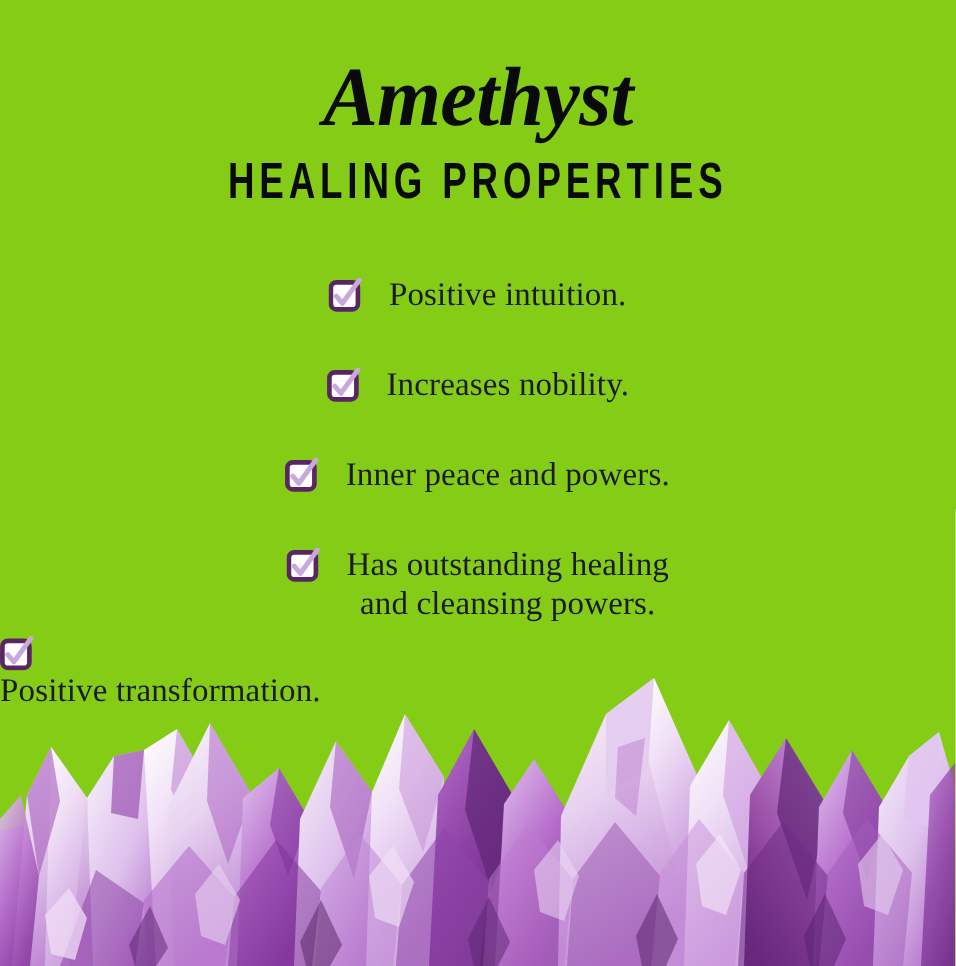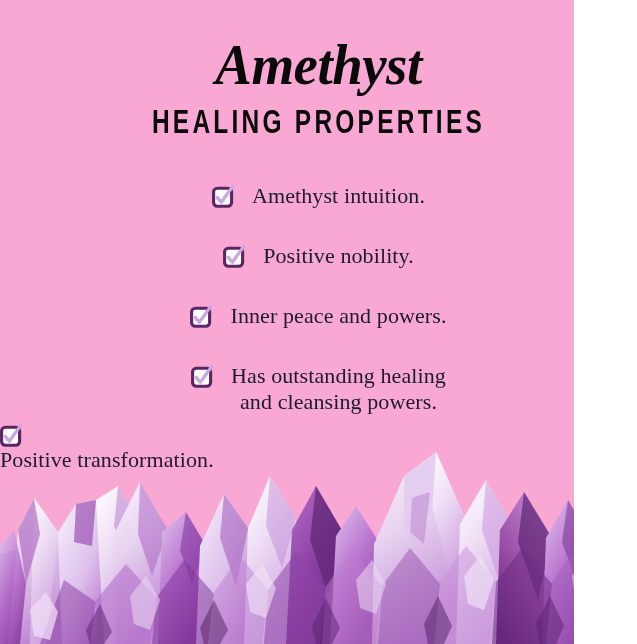--- a/index.html
+++ b/index.html
@@ -10,23 +10,23 @@
     width: 637px;
     height: 644px;
     background: #ffffff;
     font-family: "Liberation Serif", "DejaVu Serif", serif;
     overflow: hidden;
     position: relative;
   }
 
   .poster {
     position: relative;
-    width: 574px;
+    width: 637px;
     height: 644px;
-    background: #f9a8d4;
+    background: #84cc16;
     overflow: hidden;
   }
 
   
   .title-block {
     position: absolute;
     top: 34px;
     left: 0;
     width: 637px;
     text-align: center;
@@ -121,31 +121,31 @@
 
   <ul class="prop-list">
 
     <li class="prop-item">
       <span class="check-box">
         <svg width="23" height="23" viewBox="0 0 23 23" xmlns="http://www.w3.org/2000/svg">
           <rect x="1.6" y="3.2" width="18" height="18" rx="3.6" ry="3.6" fill="#ffffff" stroke="#5b2463" stroke-width="3.1"></rect>
           <path d="M5.2 12.4 L9.3 17.2 L20.6 1.6" fill="none" stroke="#c9a8dd" stroke-width="3.3" stroke-linecap="round" stroke-linejoin="round"></path>
         </svg>
       </span>
-      <span class="prop-text">Amethyst intuition.</span>
-    </li>
-
-    <li class="prop-item">
-      <span class="check-box">
-        <svg width="23" height="23" viewBox="0 0 23 23" xmlns="http://www.w3.org/2000/svg">
-          <rect x="1.6" y="3.2" width="18" height="18" rx="3.6" ry="3.6" fill="#ffffff" stroke="#5b2463" stroke-width="3.1"></rect>
-          <path d="M5.2 12.4 L9.3 17.2 L20.6 1.6" fill="none" stroke="#c9a8dd" stroke-width="3.3" stroke-linecap="round" stroke-linejoin="round"></path>
-        </svg>
-      </span>
-      <span class="prop-text"> Positive nobility.</span>
+      <span class="prop-text">Positive intuition.</span>
+    </li>
+
+    <li class="prop-item">
+      <span class="check-box">
+        <svg width="23" height="23" viewBox="0 0 23 23" xmlns="http://www.w3.org/2000/svg">
+          <rect x="1.6" y="3.2" width="18" height="18" rx="3.6" ry="3.6" fill="#ffffff" stroke="#5b2463" stroke-width="3.1"></rect>
+          <path d="M5.2 12.4 L9.3 17.2 L20.6 1.6" fill="none" stroke="#c9a8dd" stroke-width="3.3" stroke-linecap="round" stroke-linejoin="round"></path>
+        </svg>
+      </span>
+      <span class="prop-text"> Increases nobility.</span>
     </li>
 
     <li class="prop-item">
       <span class="check-box">
         <svg width="23" height="23" viewBox="0 0 23 23" xmlns="http://www.w3.org/2000/svg">
           <rect x="1.6" y="3.2" width="18" height="18" rx="3.6" ry="3.6" fill="#ffffff" stroke="#5b2463" stroke-width="3.1"></rect>
           <path d="M5.2 12.4 L9.3 17.2 L20.6 1.6" fill="none" stroke="#c9a8dd" stroke-width="3.3" stroke-linecap="round" stroke-linejoin="round"></path>
         </svg>
       </span>
       <span class="prop-text">Inner peace and powers.</span>

